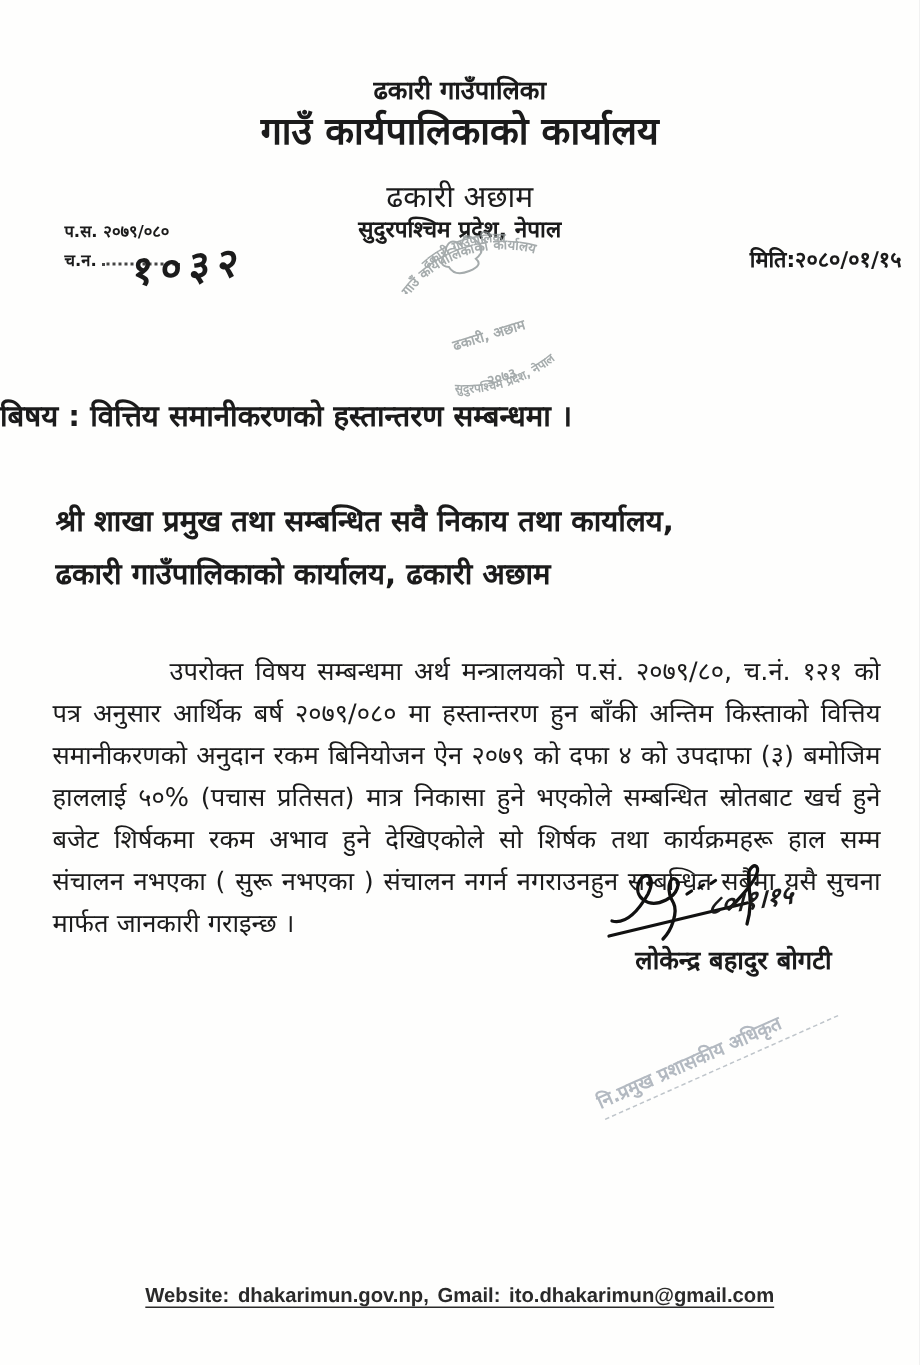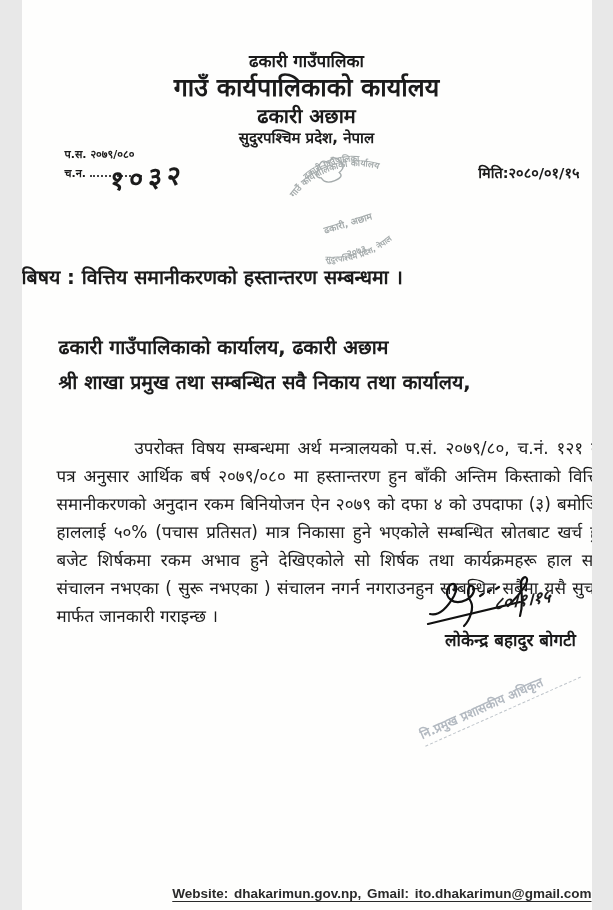--- a/index.html
+++ b/index.html
@@ -1,29 +1,29 @@
 <!DOCTYPE html>
 <html><head>
 <meta charset="utf-8">
 <style>
   html,body{margin:0;padding:0;background:#e8e8e8;}
   .page{
     position:relative;
-    width:570px;height:910px;
+    width:613px;height:910px;
     margin:0 auto;
     background:#fefefd;
     font-family:"DejaVu Sans", sans-serif;
     color:#1b1b1b;
     overflow:hidden;
   }
   
   .letterhead{position:absolute;top:52px;left:0;width:100%;text-align:center;line-height:1.15;}
   .lh1{font-size:17px;font-weight:bold;}
   .lh2{font-size:25px;font-weight:bold;margin-top:2px;}
-  .lh3{font-size:20px;font-weight:bold;margin-top:3px;}
+  .lh3{font-size:20px;font-weight:normal;margin-top:18px;}
   .lh4{font-size:15px;font-weight:bold;margin-top:2px;}
   
   .stamp{
     position:absolute;left:238px;top:143px;width:164px;height:122px;
     transform:rotate(-17deg);
     opacity:.8;
   }
   .stamp text{fill:#8f9798;font-weight:bold;}
   .stamp .emblem{stroke:#8f9798;fill:none;stroke-width:1.4;}
   
@@ -57,21 +57,21 @@
   .sig-name{position:absolute;left:394px;top:628px;width:190px;text-align:center;font-size:17px;font-weight:bold;}
   .sig-title{position:absolute;left:370px;top:658px;width:220px;text-align:center;font-size:17.5px;font-weight:bold;}
   .sig-stamp{
     position:absolute;left:392px;top:692px;width:170px;
     font-size:12.5px;font-weight:bold;color:#9aa3ad;opacity:.75;
     transform:rotate(-24deg);
     border-bottom:1px dashed #aab2ba;
     padding-bottom:3px;white-space:nowrap;overflow:hidden;
   }
   
-  .footer{position:absolute;left:0;top:883px;width:100%;text-align:right;}
+  .footer{position:absolute;left:0;top:853px;width:100%;text-align:center;}
   .footer span{
     font-family:"Liberation Sans", sans-serif;
     font-size:13.5px;font-weight:bold;color:#2a2a2a;
     text-decoration:underline;
     text-underline-offset:3px;
     word-spacing:2px;
   }
 </style>
 </head>
 <body>
@@ -109,22 +109,22 @@
       <span class="chn-dots"></span>
     </div>
   </div>
   <div class="chn-hand">१०३२</div>
 
   <div class="date-block">मिति:२०८०/०१/१५</div>
 
   <div class="subject">बिषय : वित्तिय समानीकरणको हस्तान्तरण सम्बन्धमा ।</div>
 
   <div class="addressee">
+    <div>श्री शाखा प्रमुख तथा सम्बन्धित सवै निकाय तथा कार्यालय,</div>
     <div>ढकारी गाउँपालिकाको कार्यालय, ढकारी अछाम</div>
-    <div>श्री शाखा प्रमुख तथा सम्बन्धित सवै निकाय तथा कार्यालय,</div>
   </div>
 
   <p class="body-par">उपरोक्त विषय सम्बन्धमा अर्थ मन्त्रालयको प.सं. २०७९/८०, च.नं. १२१ को पत्र अनुसार आर्थिक बर्ष २०७९/०८० मा हस्तान्तरण हुन बाँकी अन्तिम किस्ताको वित्तिय समानीकरणको अनुदान रकम बिनियोजन ऐन २०७९ को दफा ४ को उपदाफा (३) बमोजिम हाललाई ५०% (पचास प्रतिसत) मात्र निकासा हुने भएकोले सम्बन्धित स्रोतबाट खर्च हुने बजेट शिर्षकमा रकम अभाव हुने देखिएकोले सो शिर्षक तथा कार्यक्रमहरू हाल सम्म संचालन नभएका ( सुरू नभएका ) संचालन नगर्न नगराउनहुन सम्बन्धित सबैमा यसै सुचना मार्फत जानकारी गराइन्छ ।</p>
 
   <svg class="sig-scribble" viewBox="0 0 168 62">
     <path d="M 6,42 C 14,44 22,38 30,24 C 36,12 28,8 24,16 C 20,26 30,34 42,28 C 50,24 52,16 48,14 C 44,12 42,22 47,30 C 50,36 46,48 40,54"></path>
     <path d="M 56,24 l 3,-2 M 64,20 l 3,-2 M 72,17 l 3,-2"></path>
     <path d="M 84,34 C 96,22 104,12 103,7 C 102,3 97,6 97,12 C 97,22 100,30 96,44"></path>
     <path d="M 4,52 L 96,30"></path>
   </svg>

